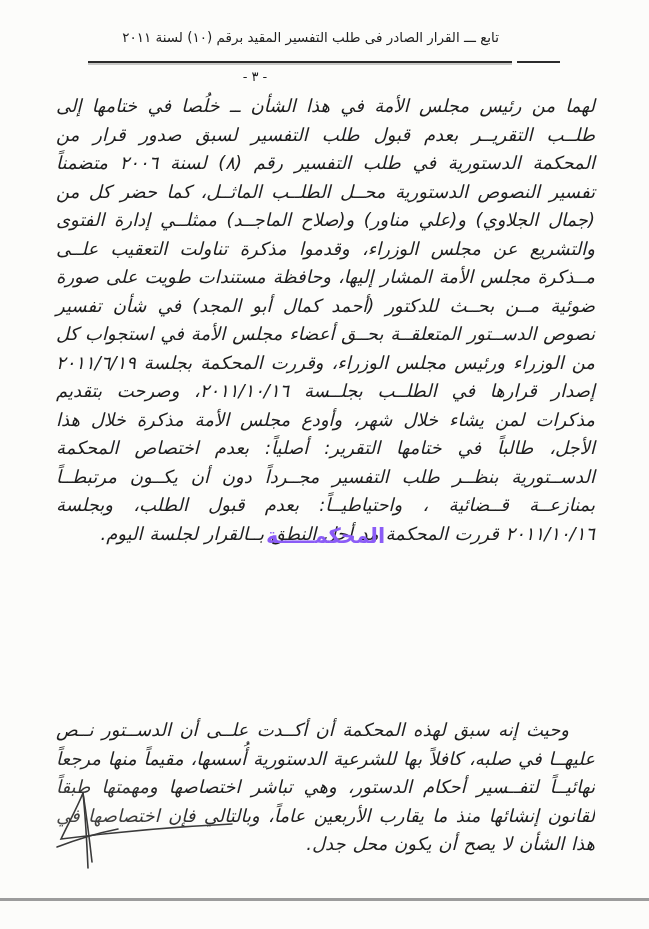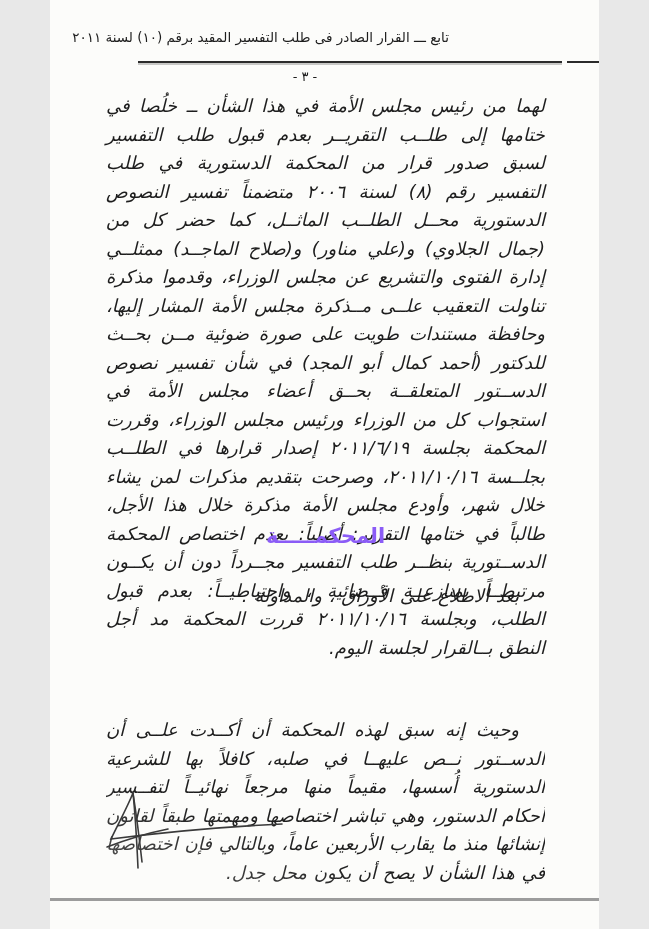--- a/index.html
+++ b/index.html
@@ -2,21 +2,21 @@
 <html lang="ar"><head>
 <meta charset="utf-8">
 <style>
   html, body {
     margin: 0;
     padding: 0;
     background: #e8e8e8;
   }
   .page {
     position: relative;
-    width: 549px;
+    width: 649px;
     height: 929px;
     margin: 0 auto;
     background: #fcfcfa;
     overflow: hidden;
     font-family: "DejaVu Sans", sans-serif;
     color: #1d1d1d;
   }
   
   .header-line {
     position: absolute;
@@ -124,21 +124,20 @@
     <span class="rule-gap"></span>
     <span class="rule-short"></span>
   </div>
 
   <div class="page-number">- ٣ -</div>
 
   <p class="para pos-continuation">لهما من رئيس مجلس الأمة في هذا الشأن ــ خلُصا في ختامها إلى طلــب التقريــر بعدم قبول طلب التفسير لسبق صدور قرار من المحكمة الدستورية في طلب التفسير رقم (٨) لسنة ٢٠٠٦ متضمناً تفسير النصوص الدستورية محــل الطلــب الماثــل، كما حضر كل من (جمال الجلاوي) و(علي مناور) و(صلاح الماجــد) ممثلــي إدارة الفتوى والتشريع عن مجلس الوزراء، وقدموا مذكرة تناولت التعقيب علــى مــذكرة مجلس الأمة المشار إليها، وحافظة مستندات طويت على صورة ضوئية مــن بحــث للدكتور (أحمد كمال أبو المجد) في شأن تفسير نصوص الدســتور المتعلقــة بحــق أعضاء مجلس الأمة في استجواب كل من الوزراء ورئيس مجلس الوزراء، وقررت المحكمة بجلسة ٢٠١١/٦/١٩ إصدار قرارها في الطلــب بجلــسة ٢٠١١/١٠/١٦، وصرحت بتقديم مذكرات لمن يشاء خلال شهر، وأودع مجلس الأمة مذكرة خلال هذا الأجل، طالباً في ختامها التقرير: أصلياً: بعدم اختصاص المحكمة الدســتورية بنظــر طلب التفسير مجــرداً دون أن يكــون مرتبطــاً بمنازعــة قــضائية ، واحتياطيــاً: بعدم قبول الطلب، وبجلسة ٢٠١١/١٠/١٦ قررت المحكمة مد أجل النطق بــالقرار لجلسة اليوم.</p>
 
   <h1 class="section-heading">المحكمـــــة</h1>
 
-  <p class="para indent pos-review">بعد الاطلاع على الأوراق ، والمداولة .</p>
 
 
   <p class="para indent pos-court">وحيث إنه سبق لهذه المحكمة أن أكــدت علــى أن الدســتور نــص عليهــا في صلبه، كافلاً بها للشرعية الدستورية أُسسها، مقيماً منها مرجعاً نهائيــاً لتفــسير أحكام الدستور، وهي تباشر اختصاصها ومهمتها طبقاً لقانون إنشائها منذ ما يقارب الأربعين عاماً، وبالتالي فإن اختصاصها في هذا الشأن لا يصح أن يكون محل جدل.</p>
 
   <svg class="signature" viewBox="0 0 210 95" xmlns="http://www.w3.org/2000/svg">
     <g fill="none" stroke="#3a3a3a" stroke-width="1.6" stroke-linecap="round">
       <path d="M 50,84 C 49,62 47,28 45,9 C 39,24 29,42 23,55 C 70,49 130,43 194,40"></path>
       <path d="M 19,63 C 40,55 60,49 80,45"></path>
       <path d="M 45,9 C 49,35 52,60 54,78"></path>
     </g>

